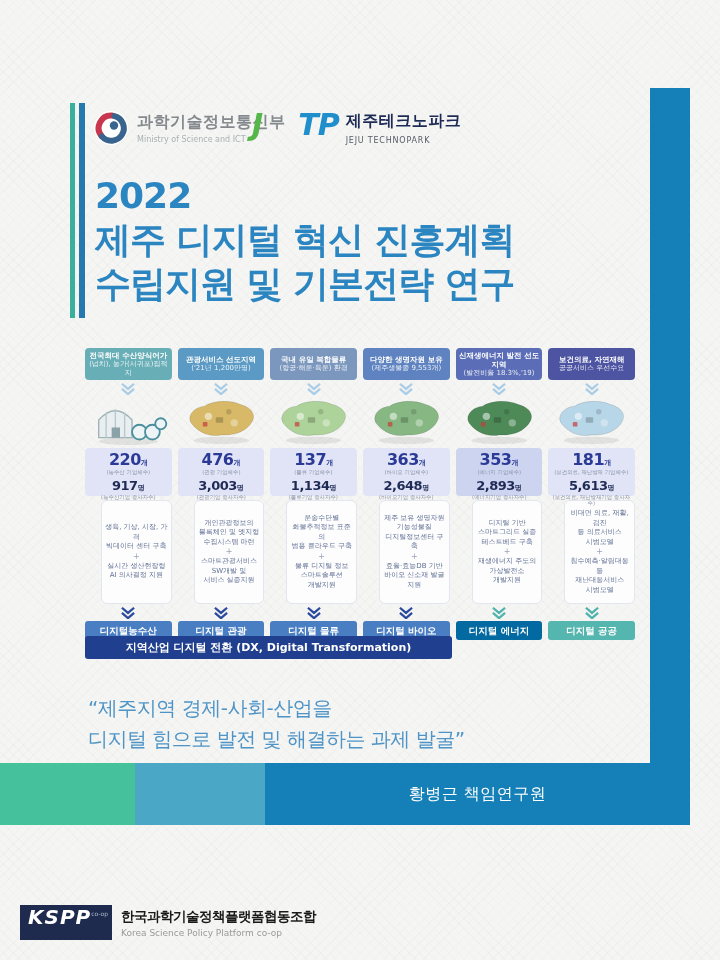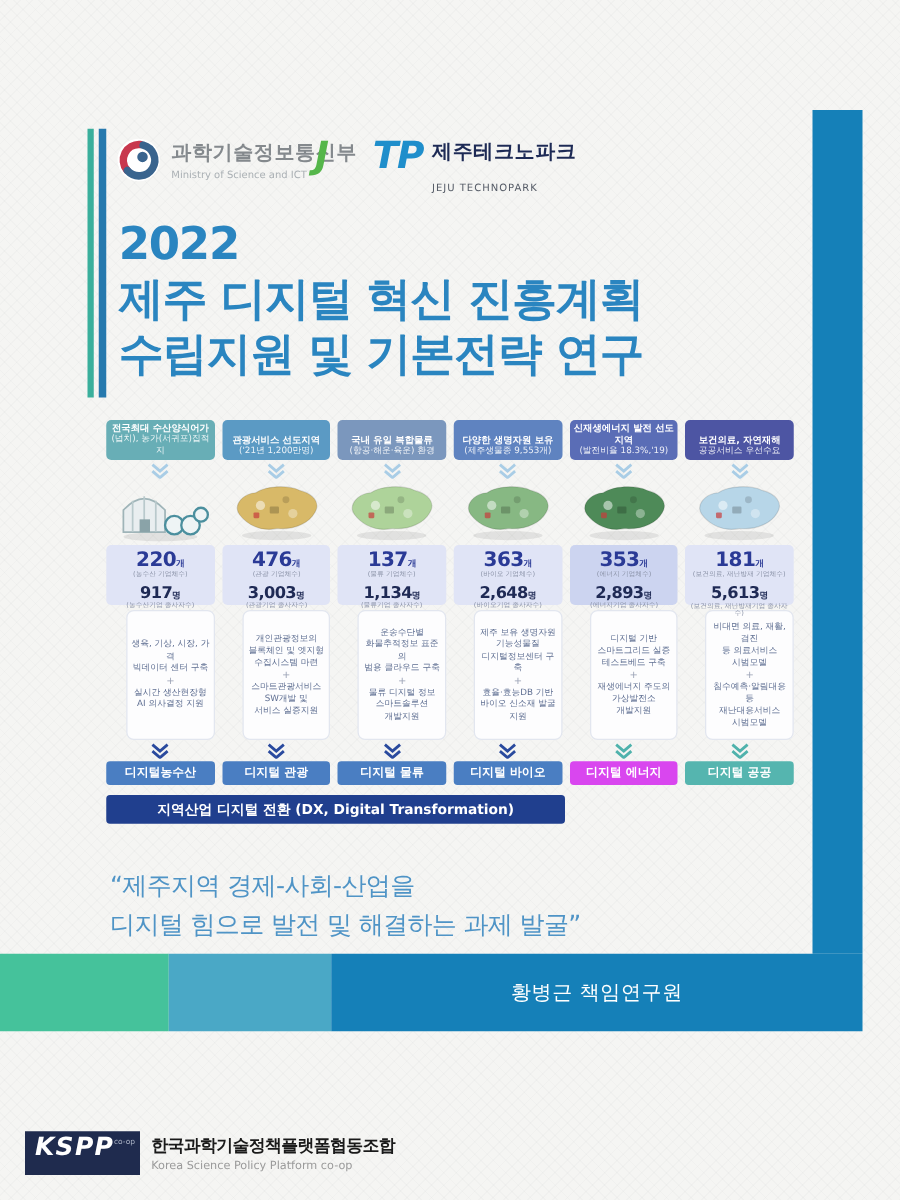--- a/index.html
+++ b/index.html
@@ -24,30 +24,30 @@
   
   .gov-logo{left:93px;top:110px;display:flex;align-items:center;gap:8px;}
   .gov-text .ko{font-size:16px;font-weight:bold;color:#84898d;letter-spacing:0.5px;}
   .gov-text .en{font-size:8px;color:#aab0b4;margin-top:2px;}
   .jtp-logo{left:252px;top:108px;display:flex;align-items:flex-start;gap:7px;}
   .jtp-abbr{font-size:30px;font-weight:800;font-style:italic;line-height:34px;letter-spacing:-1px;}
   .jtp-abbr .j{color:#55b64a;}
   .jtp-abbr .tp{color:#1f8ecb;margin-left:36px;}
   .jtp-text{padding-top:3px;}
   .jtp-text .ko{font-size:16px;font-weight:800;color:#1d2a55;letter-spacing:0.5px;}
-  .jtp-text .en{font-size:8px;color:#555b66;margin-top:14px;letter-spacing:0.8px;}
+  .jtp-text .en{font-size:8px;color:#555b66;margin-top:4px;letter-spacing:0.8px;}
 
   
   .title{left:95px;top:174px;font-weight:800;line-height:44px;font-size:36px;letter-spacing:-1px;}
 
   
   .cols{left:85px;top:336px;width:550px;display:flex;gap:6px;z-index:2;}
   .col{flex:1;display:flex;flex-direction:column;min-width:0;}
   .hdr{height:26px;border-radius:4px;color:#fff;text-align:center;
-       display:flex;flex-direction:column;justify-content:flex-end;padding:3px 1px;}
+       display:flex;flex-direction:column;justify-content:center;padding:3px 1px;margin-top:12px;}
   .hdr-l1{font-size:7.5px;font-weight:bold;line-height:9px;}
   .hdr-l2{font-size:7px;line-height:9px;opacity:.88;}
   .chev{width:22px;height:13px;margin:2px auto 0;display:block;}
   .island{height:50px;margin:1px 0 2px;}
   .island svg{width:100%;height:100%;display:block;}
   .stat{height:46px;border-radius:4px;text-align:center;padding-top:2px;}
   .s1 .num{font-size:16px;font-weight:800;color:#2a3a96;letter-spacing:-0.5px;}
   .s1 .unit{font-size:7px;font-weight:bold;color:#2a3a96;}
   .s2 .num{font-size:13px;font-weight:800;color:#1f2a55;letter-spacing:-0.5px;}
   .s2 .unit{font-size:7px;font-weight:bold;color:#1f2a55;}
@@ -316,21 +316,21 @@
         <div>테스트베드 구축</div>
         <div class="plus">+</div>
         <div>재생에너지 주도의</div>
         <div>가상발전소</div>
         <div>개발지원</div>
       </div>
     <svg class="chev chev-bot" viewBox="0 0 24 15" style="color: rgb(79, 178, 172);">
       <polyline points="5,2 12,8 19,2" fill="none" stroke="currentColor" stroke-width="2.6"></polyline>
       <polyline points="5,8 12,14 19,8" fill="none" stroke="currentColor" stroke-width="2.6"></polyline>
     </svg>
-    <div class="pill" style="background: #d946ef;">디지털 에너지</div>
+    <div class="pill" style="background: #0369a1;">디지털 에너지</div>
   </div>
 
   <div class="col">
     <div class="hdr" style="background: rgb(77, 85, 163);">
       <div class="hdr-l1">보건의료, 자연재해</div>
       <div class="hdr-l2">공공서비스 우선수요</div>
     </div>
     <svg class="chev chev-top" viewBox="0 0 24 15" style="color: rgb(169, 205, 230);">
       <polyline points="5,2 12,8 19,2" fill="none" stroke="currentColor" stroke-width="2.6"></polyline>
       <polyline points="5,8 12,14 19,8" fill="none" stroke="currentColor" stroke-width="2.6"></polyline>

